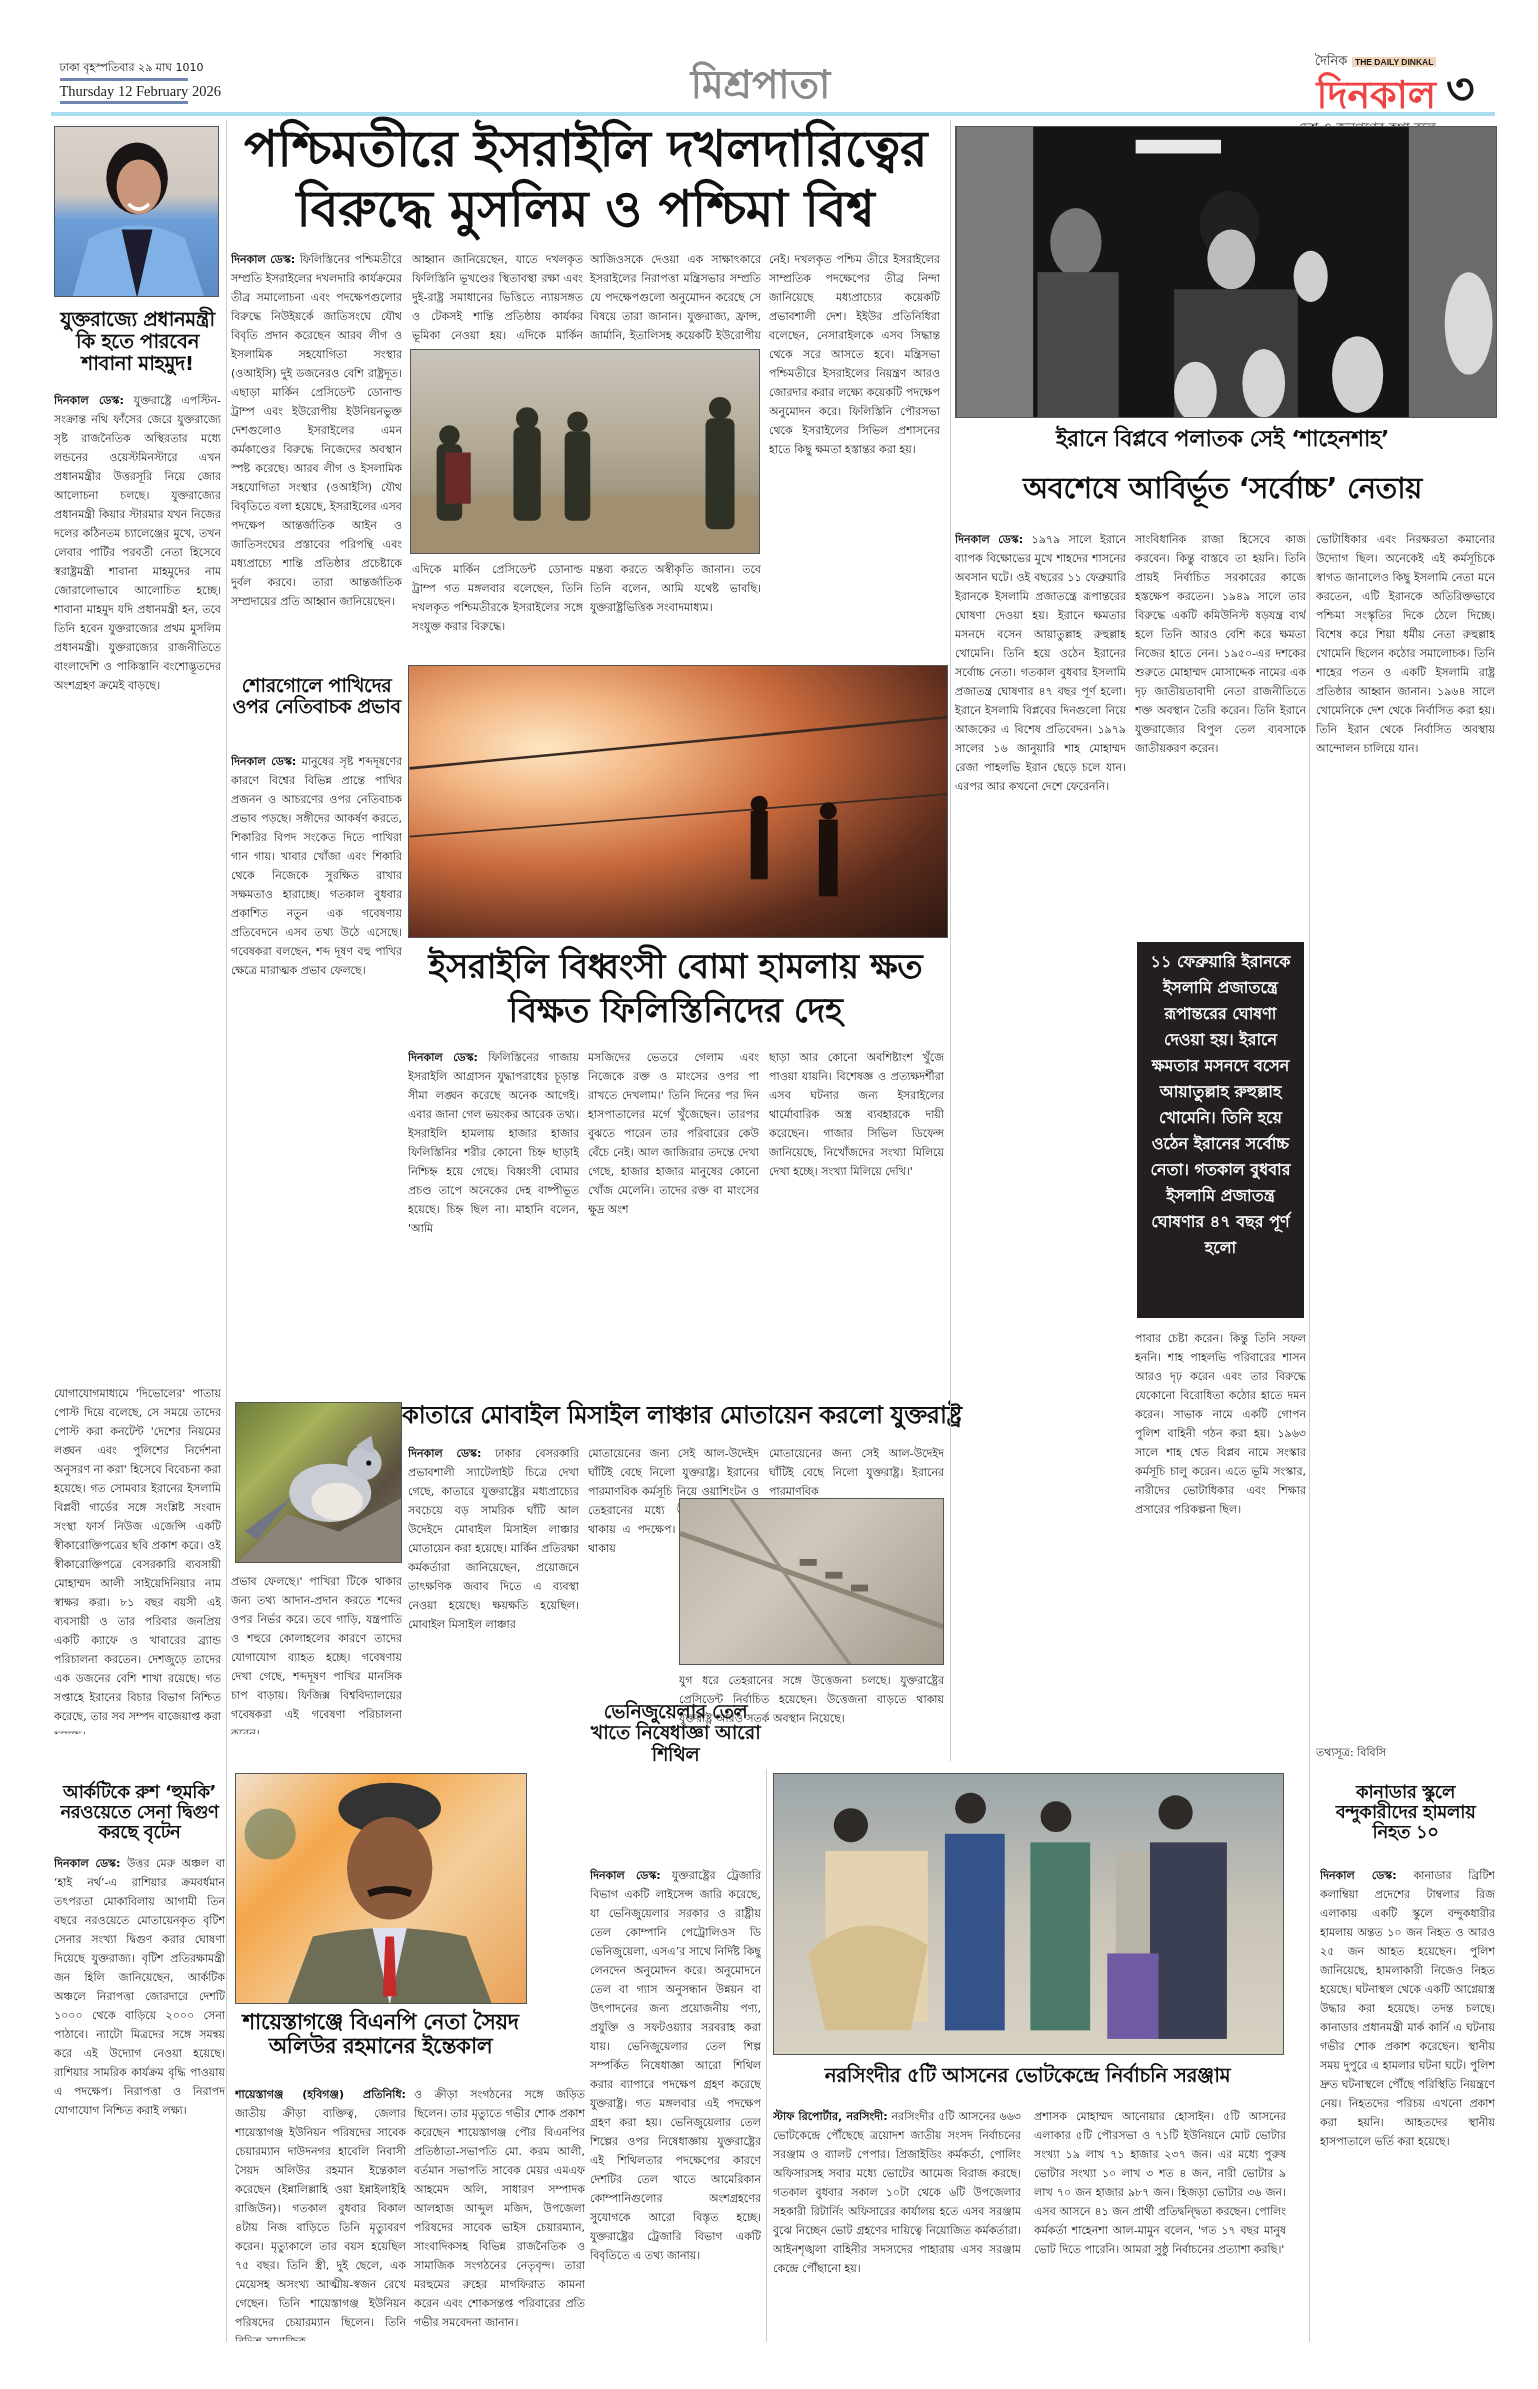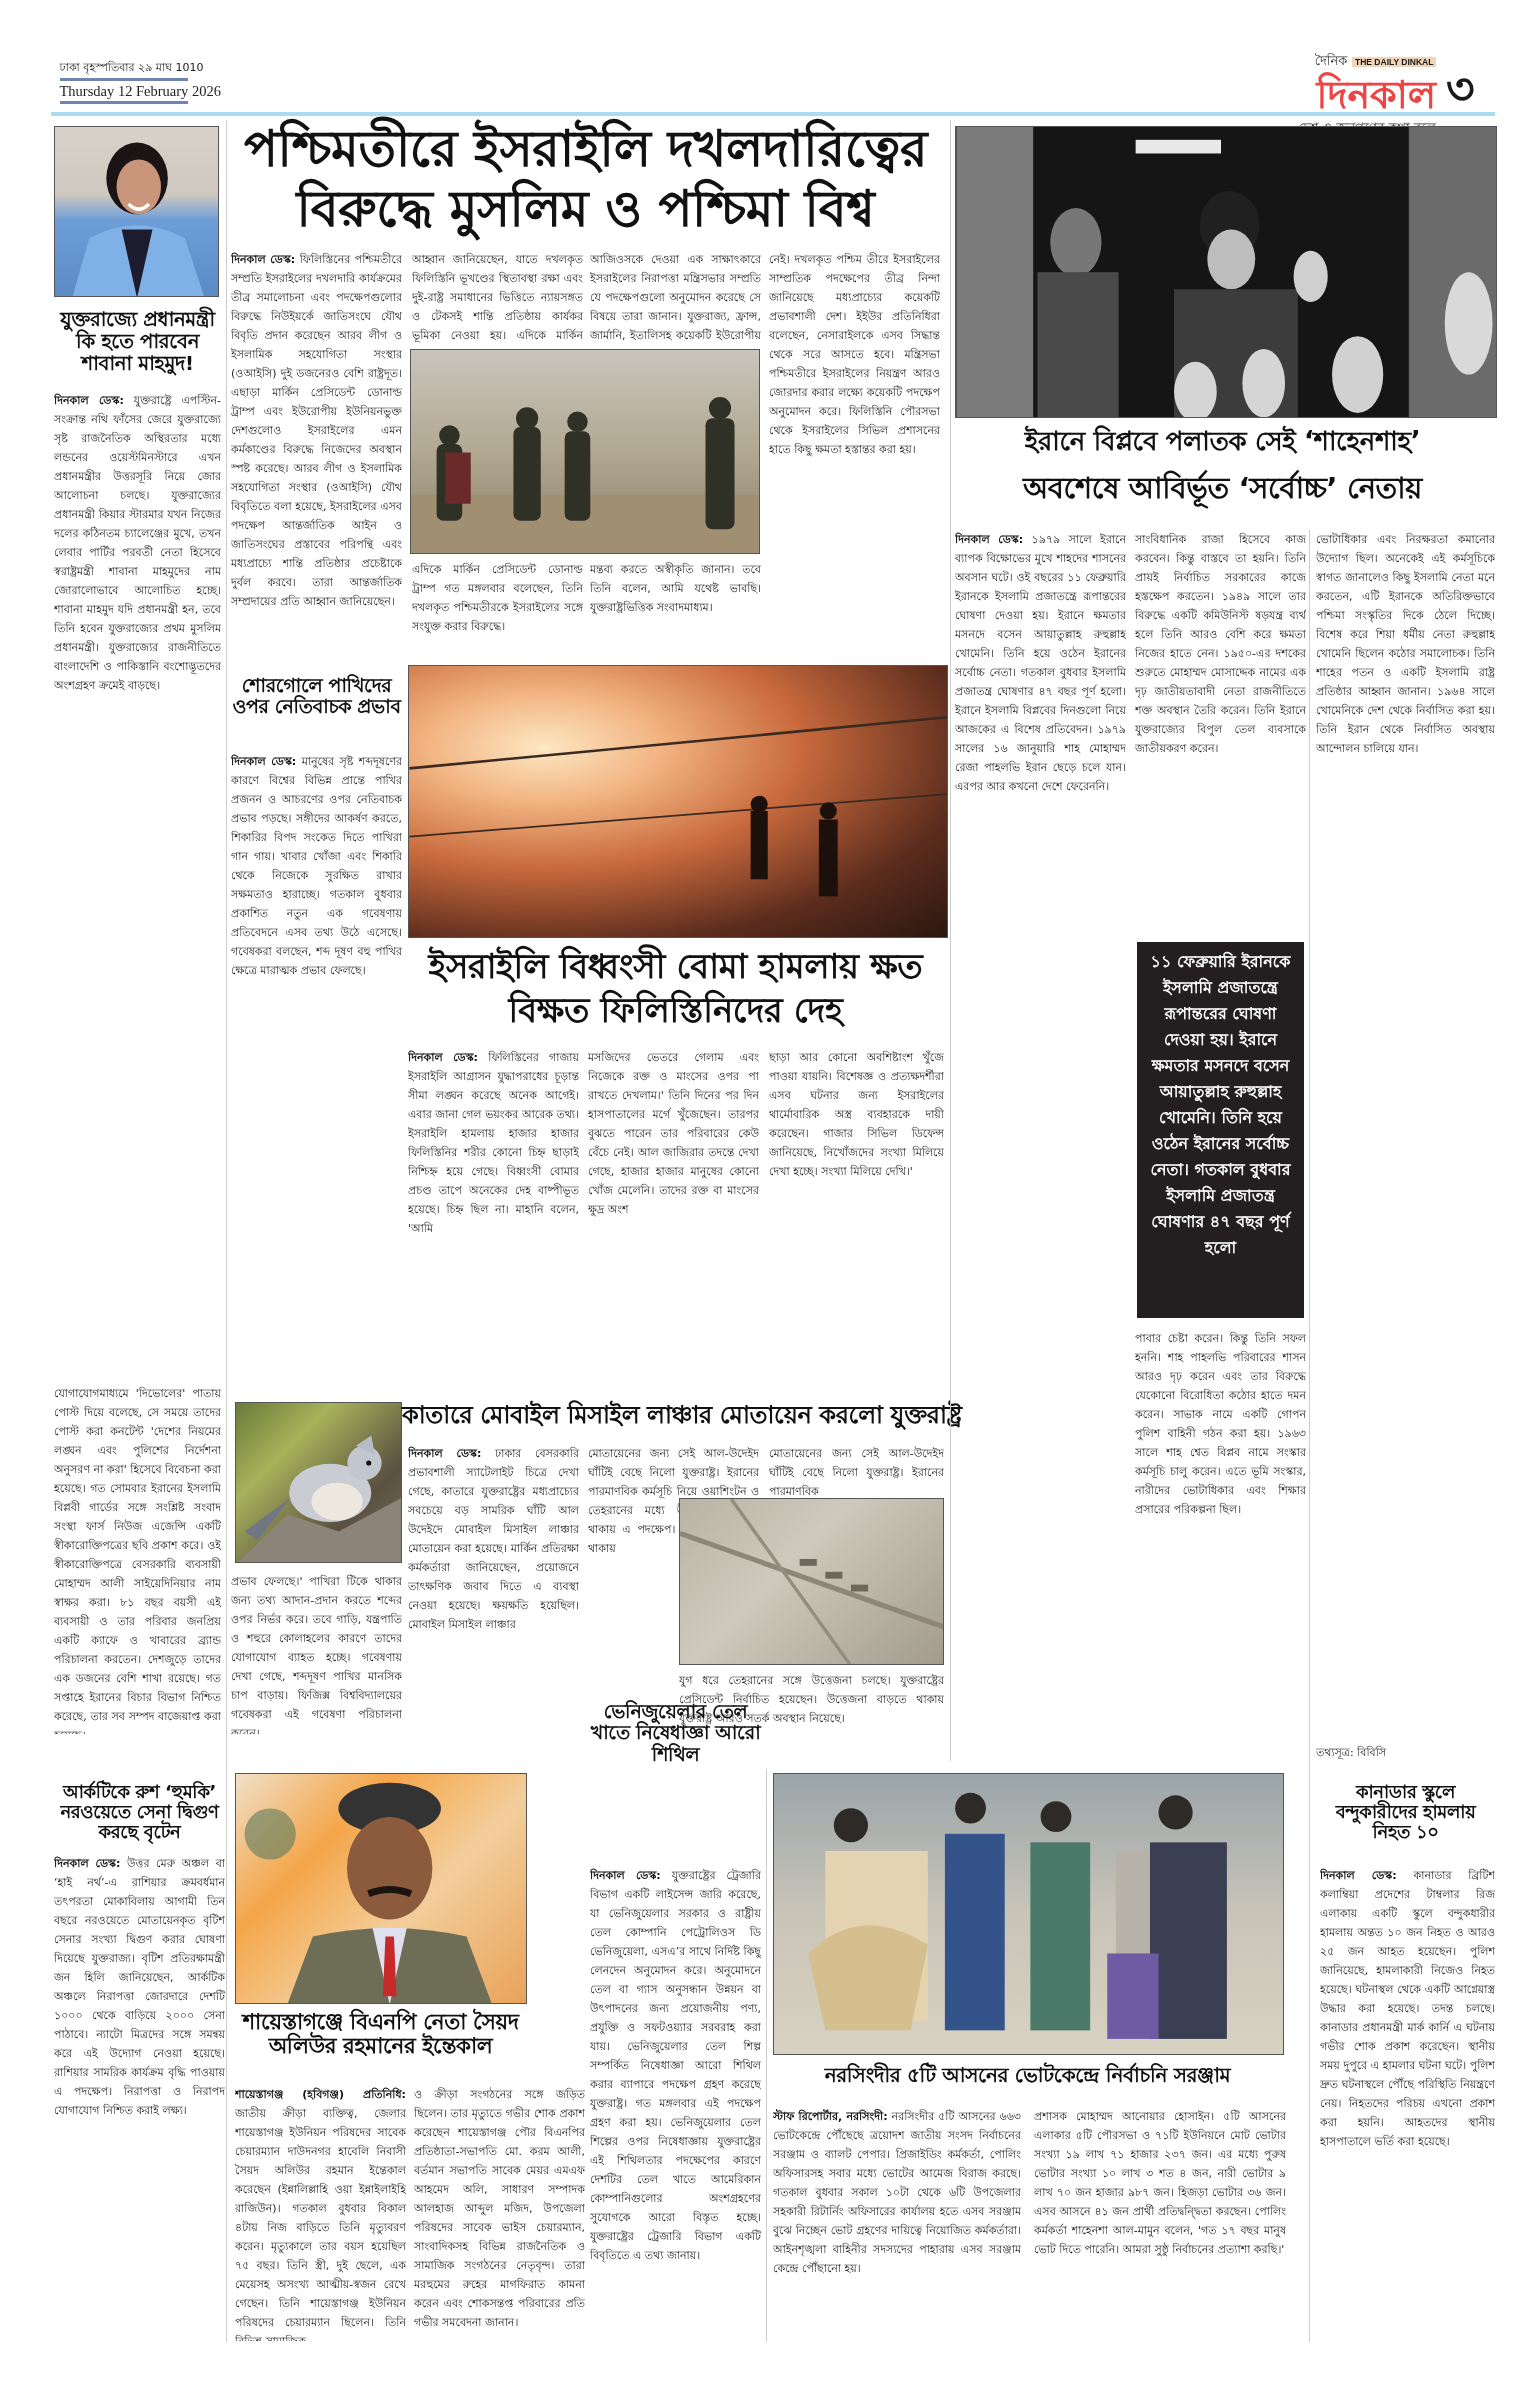--- a/index.html
+++ b/index.html
@@ -24,20 +24,21 @@
 </head>
 <body>
 
 <div class="abs" style="left:51px;top:51px;width:1444px;height:62px">
   <div class="abs" style="left:8.5px;top:6.8px">
     <div class="hdr-date" style="font-family:'DejaVu Sans',sans-serif;font-size:11px">ঢাকা বৃহস্পতিবার ২৯ মাঘ 1010</div>
     <div class="hdr-rule"></div>
     <div class="hdr-date">Thursday 12 February 2026</div>
     <div class="hdr-rule"></div>
   </div>
+  <div class="abs section-name" style="left:547px;top:3.4px;width:325px">মিশ্রপাতা</div>
   <div class="abs" style="left:1214px;top:0px;width:171px">
     <div style="display:flex;gap:5.1px;justify-content:flex-end;align-items:center">
       <span class="brand-tag" style="font-size:13px">দৈনিক</span>
       <span class="brand-en">THE DAILY DINKAL</span>
     </div>
     <div class="brand" style="text-align:right;font-size:38px">দিনকাল</div>
     <div class="brand-tag" style="text-align:right">দেশ ও জনগণের কথা বলে</div>
   </div>
   <div class="abs page-num" style="left:1395px;top:5.1px">৩</div>
 </div>
@@ -160,21 +161,21 @@
     <rect x="255" y="190" width="145" height="152" fill="#3c3c3c"></rect>
     <ellipse cx="415" cy="175" rx="20" ry="30" fill="#cfcfcf"></ellipse>
     <g fill="#e6e6e6" opacity="0.9">
         <ellipse cx="280" cy="310" rx="25" ry="35"></ellipse>
         <ellipse cx="360" cy="300" rx="25" ry="40"></ellipse>
         <ellipse cx="470" cy="290" rx="30" ry="45"></ellipse>
         <ellipse cx="600" cy="230" rx="28" ry="60"></ellipse>
       </g>
   </svg>
 </div>
-<div class="abs hl" style="left:949px;top:427px;width:547px;font-size:26px;white-space:nowrap">ইরানে বিপ্লবে পলাতক সেই ‘শাহেনশাহ’</div>
+<div class="abs hl" style="left:949px;top:427px;width:547px;font-size:22px;white-space:nowrap">ইরানে বিপ্লবে পলাতক সেই ‘শাহেনশাহ’</div>
 <div class="abs hl" style="left:949px;top:472px;width:547px;font-size:29px;white-space:nowrap">অবশেষে আবির্ভূত ‘সর্বোচ্চ’ নেতায়</div>
 <div class="abs body" style="left:955px;top:530px;width:171px;height:1231px">
   <span class="byline">দিনকাল ডেস্ক:</span>
   <span>১৯৭৯ সালে ইরানে ব্যাপক বিক্ষোভের মুখে শাহদের শাসনের অবসান ঘটে। ওই বছরের ১১ ফেব্রুয়ারি ইরানকে ইসলামি প্রজাতন্ত্রে রূপান্তরের ঘোষণা দেওয়া হয়। ইরানে ক্ষমতার মসনদে বসেন আয়াতুল্লাহ রুহুল্লাহ খোমেনি। তিনি হয়ে ওঠেন ইরানের সর্বোচ্চ নেতা। গতকাল বুধবার ইসলামি প্রজাতন্ত্র ঘোষণার ৪৭ বছর পূর্ণ হলো। ইরানে ইসলামি বিপ্লবের দিনগুলো নিয়ে আজকের এ বিশেষ প্রতিবেদন। ১৯৭৯ সালের ১৬ জানুয়ারি শাহ মোহাম্মদ রেজা পাহলভি ইরান ছেড়ে চলে যান। এরপর আর কখনো দেশে ফেরেননি।</span>
 </div>
 <div class="abs body" style="left:1135px;top:530px;width:171px;height:410px">সাংবিধানিক রাজা হিসেবে কাজ করবেন। কিন্তু বাস্তবে তা হয়নি। তিনি প্রায়ই নির্বাচিত সরকারের কাজে হস্তক্ষেপ করতেন। ১৯৪৯ সালে তার বিরুদ্ধে একটি কমিউনিস্ট ষড়যন্ত্র ব্যর্থ হলে তিনি আরও বেশি করে ক্ষমতা নিজের হাতে নেন। ১৯৫০-এর দশকের শুরুতে মোহাম্মদ মোসাদ্দেক নামের এক দৃঢ় জাতীয়তাবাদী নেতা রাজনীতিতে শক্ত অবস্থান তৈরি করেন। তিনি ইরানে যুক্তরাজ্যের বিপুল তেল ব্যবসাকে জাতীয়করণ করেন।</div>
 <div class="abs body" style="left:1316px;top:530px;width:179px;height:1231px">ভোটাধিকার এবং নিরক্ষরতা কমানোর উদ্যোগ ছিল। অনেকেই এই কর্মসূচিকে স্বাগত জানালেও কিছু ইসলামি নেতা মনে করতেন, এটি ইরানকে অতিরিক্তভাবে পশ্চিমা সংস্কৃতির দিকে ঠেলে দিচ্ছে। বিশেষ করে শিয়া ধর্মীয় নেতা রুহুল্লাহ খোমেনি ছিলেন কঠোর সমালোচক। তিনি শাহের পতন ও একটি ইসলামি রাষ্ট্র প্রতিষ্ঠার আহ্বান জানান। ১৯৬৪ সালে খোমেনিকে দেশ থেকে নির্বাসিত করা হয়। তিনি ইরান থেকে নির্বাসিত অবস্থায় আন্দোলন চালিয়ে যান।</div>
 <div class="abs dark-box" style="left:1137px;top:942px;width:167px;height:376px;font-size:16px;line-height:26px">১১ ফেব্রুয়ারি ইরানকে ইসলামি প্রজাতন্ত্রে রূপান্তরের ঘোষণা দেওয়া হয়। ইরানে ক্ষমতার মসনদে বসেন আয়াতুল্লাহ রুহুল্লাহ খোমেনি। তিনি হয়ে ওঠেন ইরানের সর্বোচ্চ নেতা। গতকাল বুধবার ইসলামি প্রজাতন্ত্র ঘোষণার ৪৭ বছর পূর্ণ হলো</div>
 <div class="abs body" style="left:1135px;top:1329px;width:171px;height:432px">পাবার চেষ্টা করেন। কিন্তু তিনি সফল হননি। শাহ পাহলভি পরিবারের শাসন আরও দৃঢ় করেন এবং তার বিরুদ্ধে যেকোনো বিরোধিতা কঠোর হাতে দমন করেন। সাভাক নামে একটি গোপন পুলিশ বাহিনী গঠন করা হয়। ১৯৬৩ সালে শাহ শ্বেত বিপ্লব নামে সংস্কার কর্মসূচি চালু করেন। এতে ভূমি সংস্কার, নারীদের ভোটাধিকার এবং শিক্ষার প্রসারের পরিকল্পনা ছিল।</div>
 <div class="abs body" style="left:1316px;top:1743px;width:179px;height:19px">তথ্যসূত্র: বিবিসি</div>

